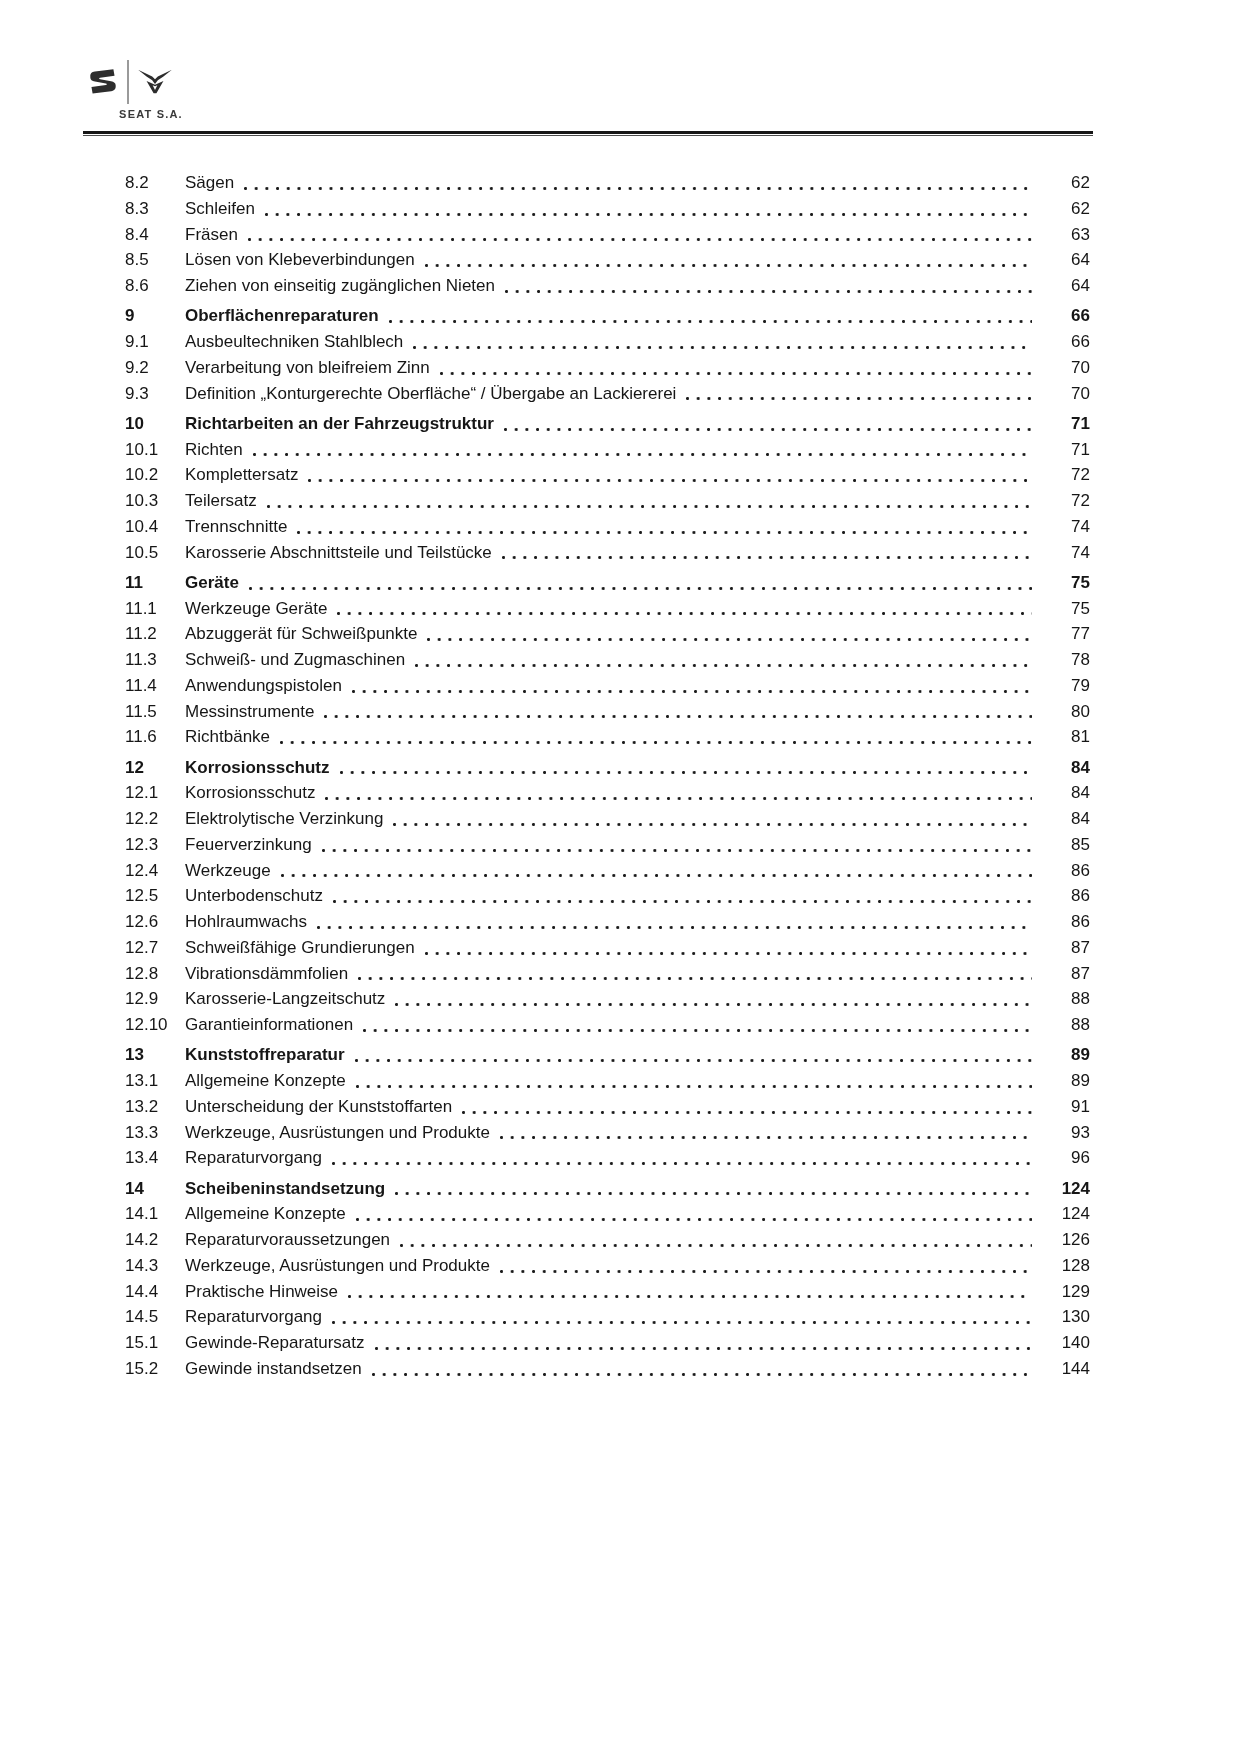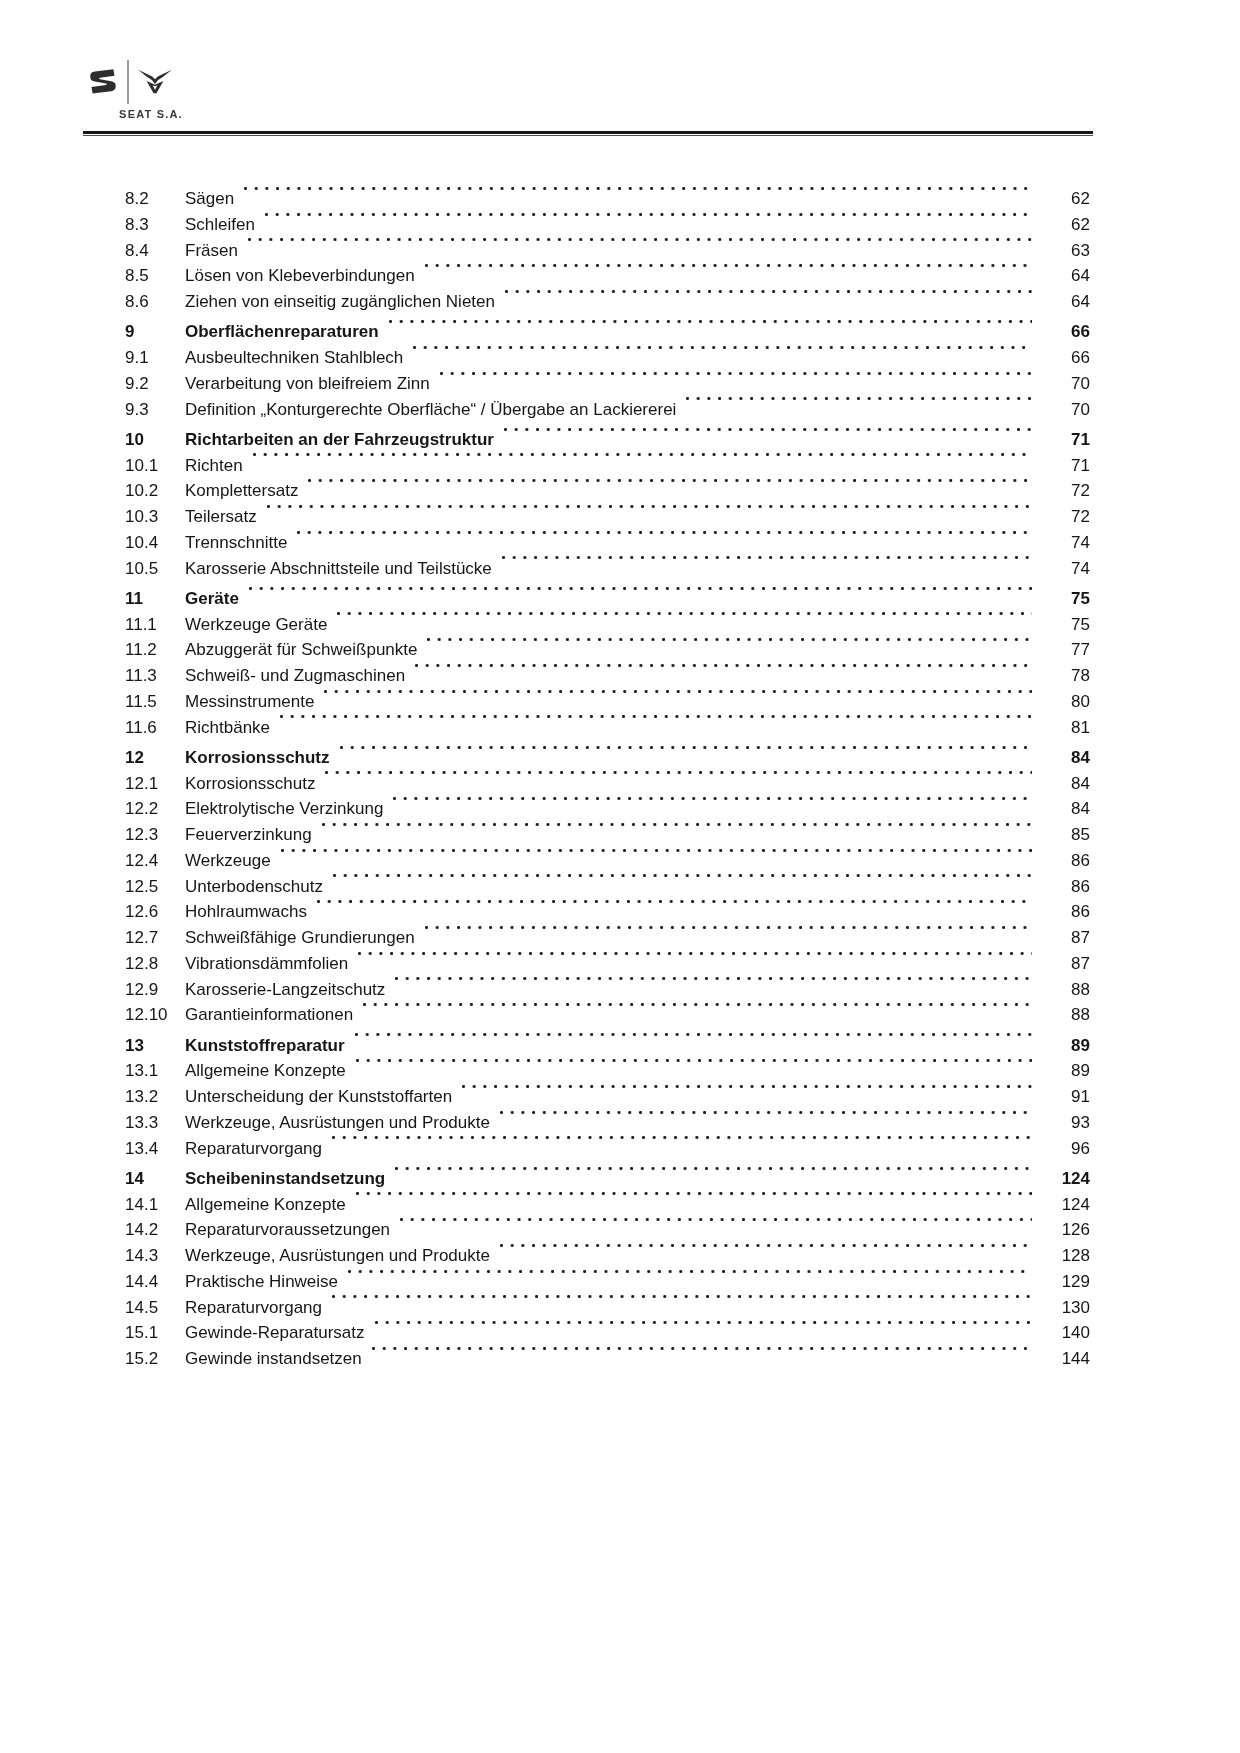--- a/index.html
+++ b/index.html
@@ -81,21 +81,20 @@
     font-size: 17px;
     white-space: nowrap;
   }
   .row.section {
     margin-top: 4.5px;
     font-weight: bold;
   }
   .row .num {
     width: 60px;
     flex: 0 0 60px;
-    margin-top: 16px;
   }
   .row .title {
     flex: 0 0 auto;
   }
   .row .leader {
     flex: 1 1 auto;
     align-self: flex-end;
     height: 3px;
     margin: 0 12px 6px 10px;
     background-image: radial-gradient(circle at 1.5px 1.5px, #1b1b1b 1.25px, rgba(0,0,0,0) 1.7px);
@@ -276,20 +275,26 @@
       <span class="pg">77</span>
     </div>
 
     <div class="row">
       <span class="num">11.3</span>
       <span class="title">Schweiß- und Zugmaschinen</span>
       <span class="leader"></span>
       <span class="pg">78</span>
     </div>
 
+    <div class="row">
+      <span class="num">11.4</span>
+      <span class="title">Anwendungspistolen</span>
+      <span class="leader"></span>
+      <span class="pg">79</span>
+    </div>
 
     <div class="row">
       <span class="num">11.5</span>
       <span class="title">Messinstrumente</span>
       <span class="leader"></span>
       <span class="pg">80</span>
     </div>
 
     <div class="row">
       <span class="num">11.6</span>

